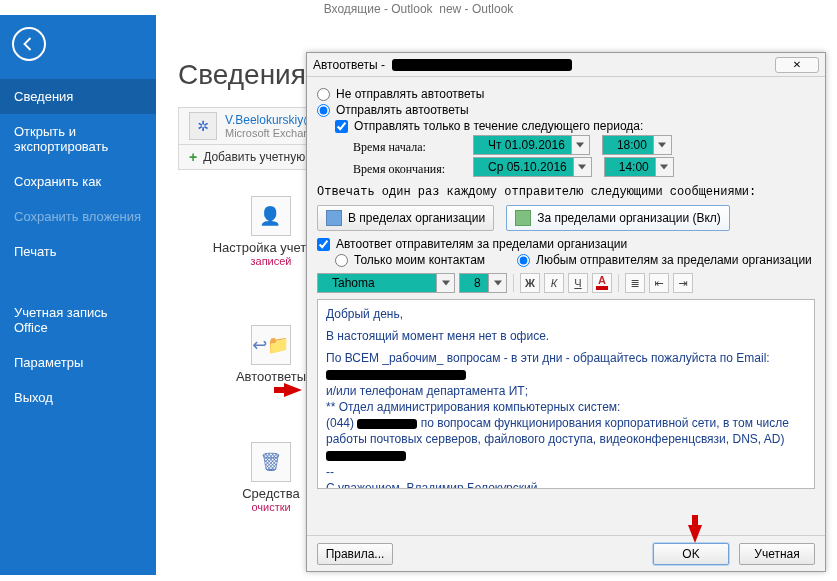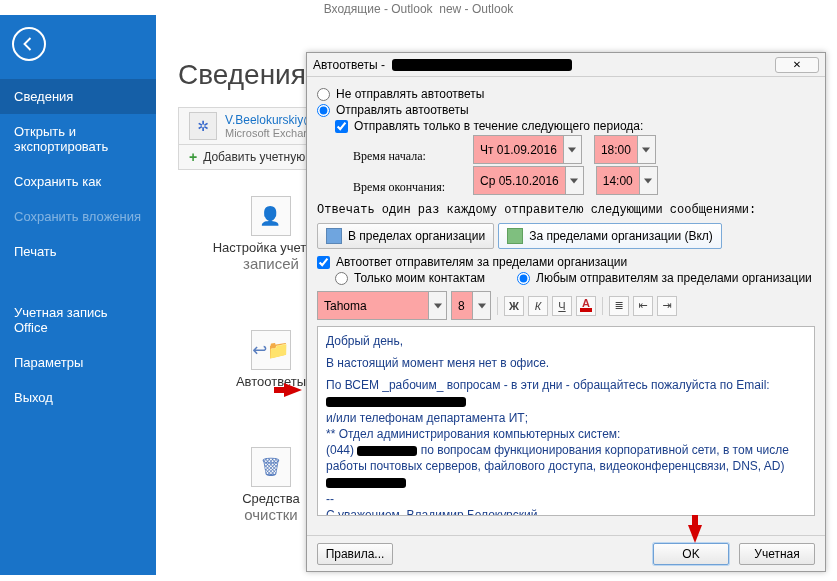--- a/index.html
+++ b/index.html
@@ -21,41 +21,41 @@
   .account-icon { width: 28px; height: 28px; background:#eee; border:1px solid #ccc; margin-right: 8px; display:flex; align-items:center; justify-content:center; font-size:14px; color:#3366cc;}
   .account-texts { font-size: 12px; }
   .account-email { color: #1973c8; cursor: pointer; }
   .account-type { color: #888; font-size: 11px; }
   .account-add { border-top: 1px solid #d7d7d7; padding: 4px 10px; font-size: 12px; color: #333; display:flex; align-items:center; gap:6px; cursor:pointer; }
   .plus { color: #3c9a3c; font-weight: bold; font-size: 14px; }
 
   .tile { display:flex; flex-direction:column; align-items:center; width:150px; margin-left:40px; margin-top:26px; cursor:pointer; }
   .tile .big-icon { width:40px; height:40px; border:1px solid #c9c9c9; background:#fafafa; display:flex; align-items:center; justify-content:center; font-size:18px; color:#5a7fbf; margin-bottom:4px; }
   .tile .cap1 { font-size:13px; color:#333; }
-  .tile .cap2 { font-size:15px; color:#737373; }
+  .tile .cap2 { font-size:11px; color:#be185d; }
 
   
   .dialog { position:absolute; left:306px; top:52px; width:520px; height:520px; background:#f2f2f2; border:1px solid #9b9b9b; box-shadow: 0 0 6px rgba(0,0,0,.25); }
   .dlg-titlebar { display:flex; align-items:center; justify-content:space-between; height:24px; border-bottom:1px solid #cfcfcf; padding:0 6px; font-size:12px;gap:22px; }
   .dlg-titlebar .redact { display:inline-block; width:180px; height:12px; background:#000; border-radius:3px; vertical-align:middle; margin-left:4px;}
   .dlg-close { width:44px; height:16px; border:1px solid #b6b6b6; border-radius:3px; background:#f9f9f9; display:flex; align-items:center; justify-content:center; font-size:10px; cursor:pointer; }
   .dlg-body { padding:8px 10px 8px 10px; font-size:12px; }
   .row { display:flex; align-items:flex-end; margin:2px 0; }
   .radio, .check { margin-right:6px; }
   .indent1 { margin-left:18px; }
   .indent2 { margin-left:36px; }
   .lbl-w { width:120px; display:inline-block;font-family:Liberation Serif, serif; }
-  .combobox { display:inline-flex; align-items:center; border:1px solid #a8a8a8; background:#fca5a5; height:29px; }
+  .combobox { display:inline-flex; align-items:center; border:1px solid #a8a8a8; background:#14b8a6; height:20px;padding-left:8px; }
   .combobox .cb-val { padding:0 6px; min-width:70px; font-size:12px; }
   .combobox .cb-btn { width:18px; height:100%; border-left:1px solid #a8a8a8; display:flex; align-items:center; justify-content:center; cursor:pointer; background:#f4f4f4;}
   .cb-btn svg { width:8px; height:6px; }
   .gap { display:inline-block; width:12px; }
 
   .sectext { margin:8px 0 6px 0;font-family:Liberation Mono, monospace; }
-  .tabs { display:flex; gap:4px; margin-bottom:6px; }
+  .tabs { display:flex; gap:12px; margin-bottom:6px; }
   .tab { border:1px solid #b7b7b7; border-radius:2px; background:linear-gradient(#fdfdfd,#eaeaea); padding:4px 8px; display:flex; align-items:center; gap:6px; cursor:pointer; font-size:12px; }
   .tab .mini-icon { width:16px; height:16px; background:#6fa5df; border:1px solid #5a86b6; }
   .tab.active { background:linear-gradient(#fff,#f0f5fb); border-color:#7baad8; }
 
   .fmtbar { display:flex; align-items:center; gap:4px; margin:6px 0; }
   .fmtbar .combobox .cb-val { min-width:110px; }
   .fmtbar .num .cb-val { min-width:20px; }
   .fmt-btn { width:20px; height:20px; border:1px solid #c6c6c6; background:#fafafa; display:flex; align-items:center; justify-content:center; font-size:11px; color:#444; cursor:pointer; }
   .sep { width:1px; height:18px; background:#cfcfcf; margin:0 2px; }
   .swatch { width:12px; height:4px; background:#c00; display:block; margin-top:1px;}

